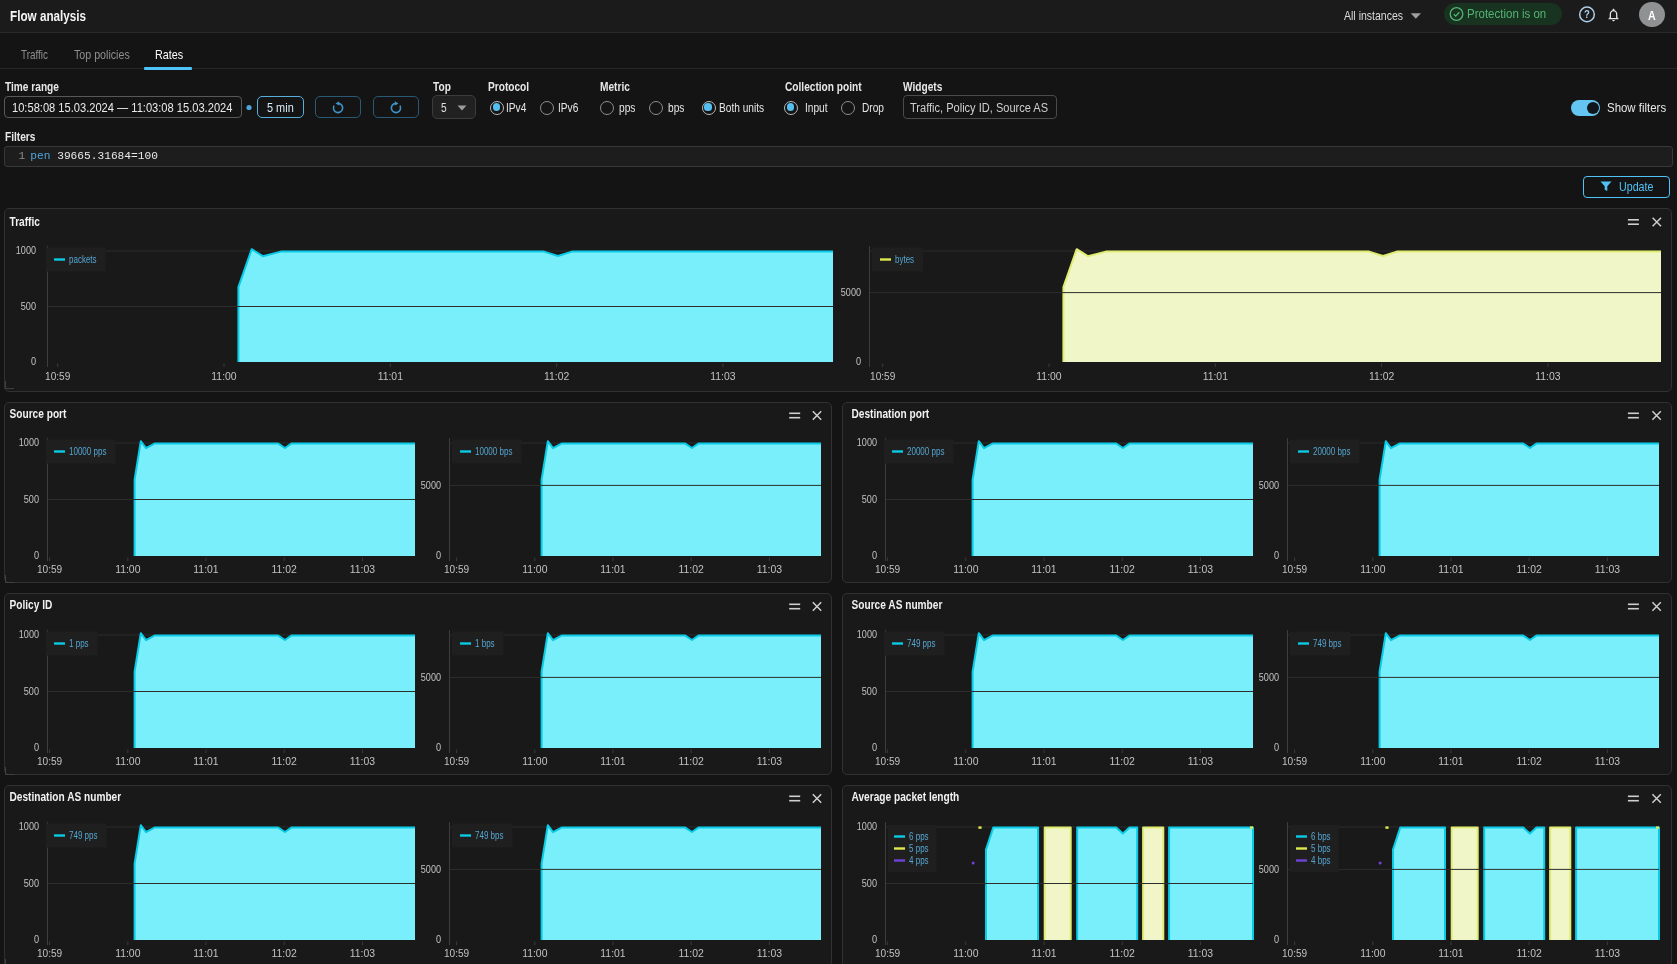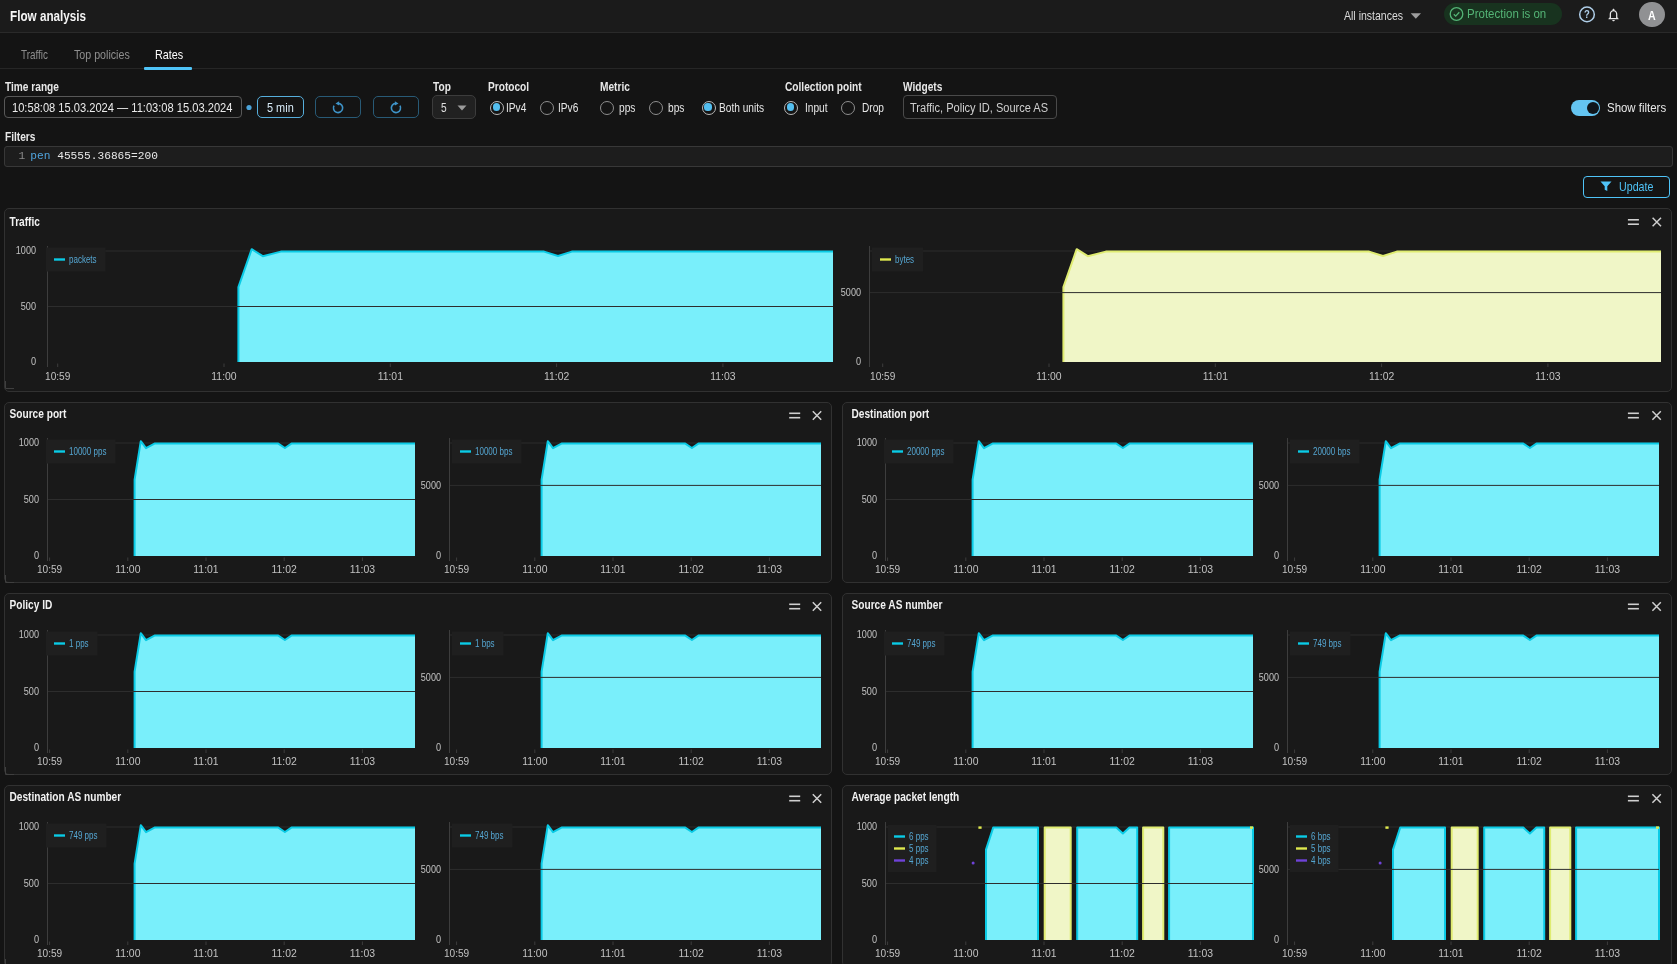--- a/index.html
+++ b/index.html
@@ -37,21 +37,21 @@
 <div style="position:absolute;left:431.5px;top:94.5px;width:44px;height:24px;background:#212121;border:1px solid #3c3c3c;border-radius:5px"></div>
 <div class="inp" style="left:903px;top:95px;width:153.5px;height:24px;border-color:#4a4a4a"></div>
 <div class="pill"></div>
 <div class="avatar"></div>
 <div class="tx" style="left:1648.2px;top:8.6px;font-size:12.5px;color:#fff;font-weight:700;transform:scaleX(0.85)">A</div>
 <div class="toggle"></div>
 <div class="knob"></div>
 <div class="editor"></div>
 <span class="ed" style="left:18.6px;color:#8a8a8a">1</span>
 <span class="ed" style="left:30.3px;color:#4FA3DC">pen</span>
-<span class="ed" style="left:57.2px;color:#e8e8e8">45555.36865=200</span>
+<span class="ed" style="left:57.2px;color:#e8e8e8">39665.31684=100</span>
 <div class="btn" style="left:1583.3px;top:176px;width:87px;height:21.5px;border:1px solid #4FC3F7;border-radius:4px"></div>
 <div class="radio sel" style="left:490.0px;top:100.5px"></div>
 <div class="radio" style="left:540.0px;top:100.5px"></div>
 <div class="radio" style="left:600.0px;top:100.5px"></div>
 <div class="radio" style="left:649.0px;top:100.5px"></div>
 <div class="radio sel" style="left:701.5px;top:100.5px"></div>
 <div class="radio sel" style="left:784.3px;top:100.5px"></div>
 <div class="radio" style="left:840.6px;top:100.5px"></div>
 <div class="tx" style="left:10.0px;top:7.0px;font-size:15px;color:#f5f5f5;font-weight:700;transform:scaleX(0.78)">Flow analysis</div>
 <div class="tx" style="left:20.7px;top:46.5px;font-size:13.5px;color:#8f8f8f;font-weight:400;transform:scaleX(0.73)">Traffic</div>

